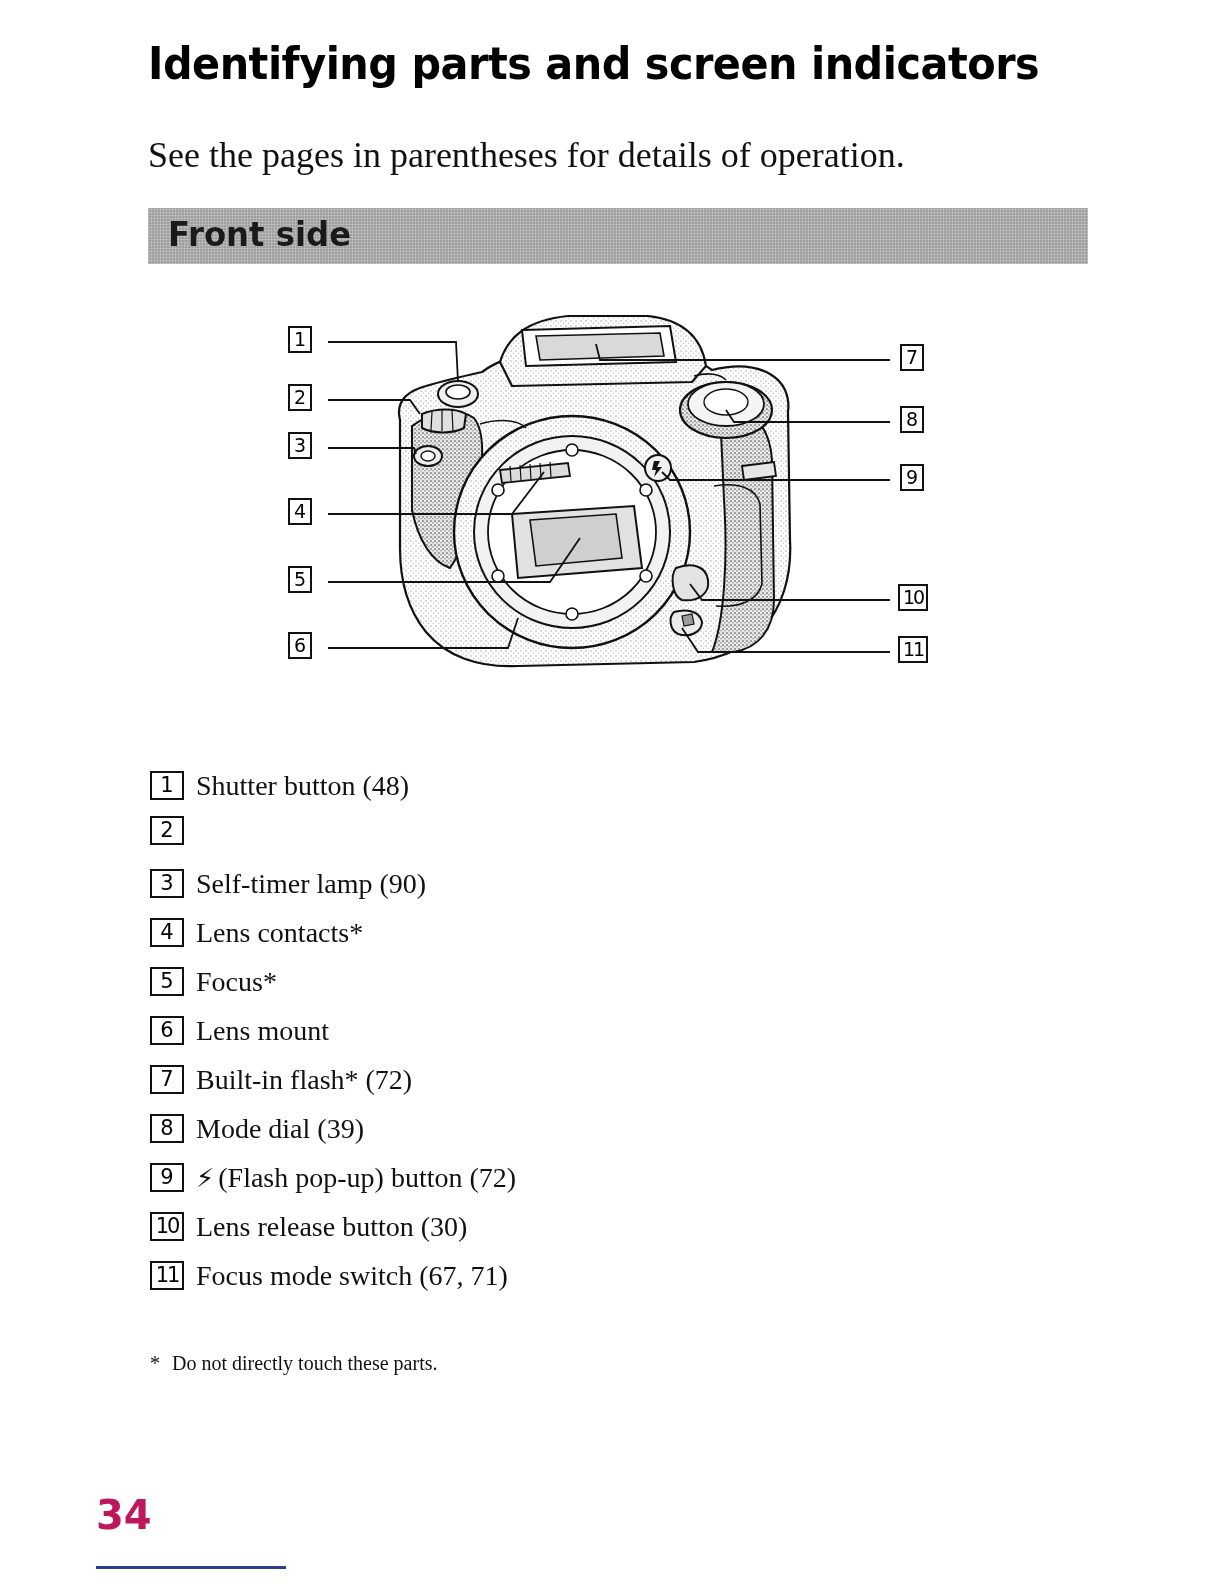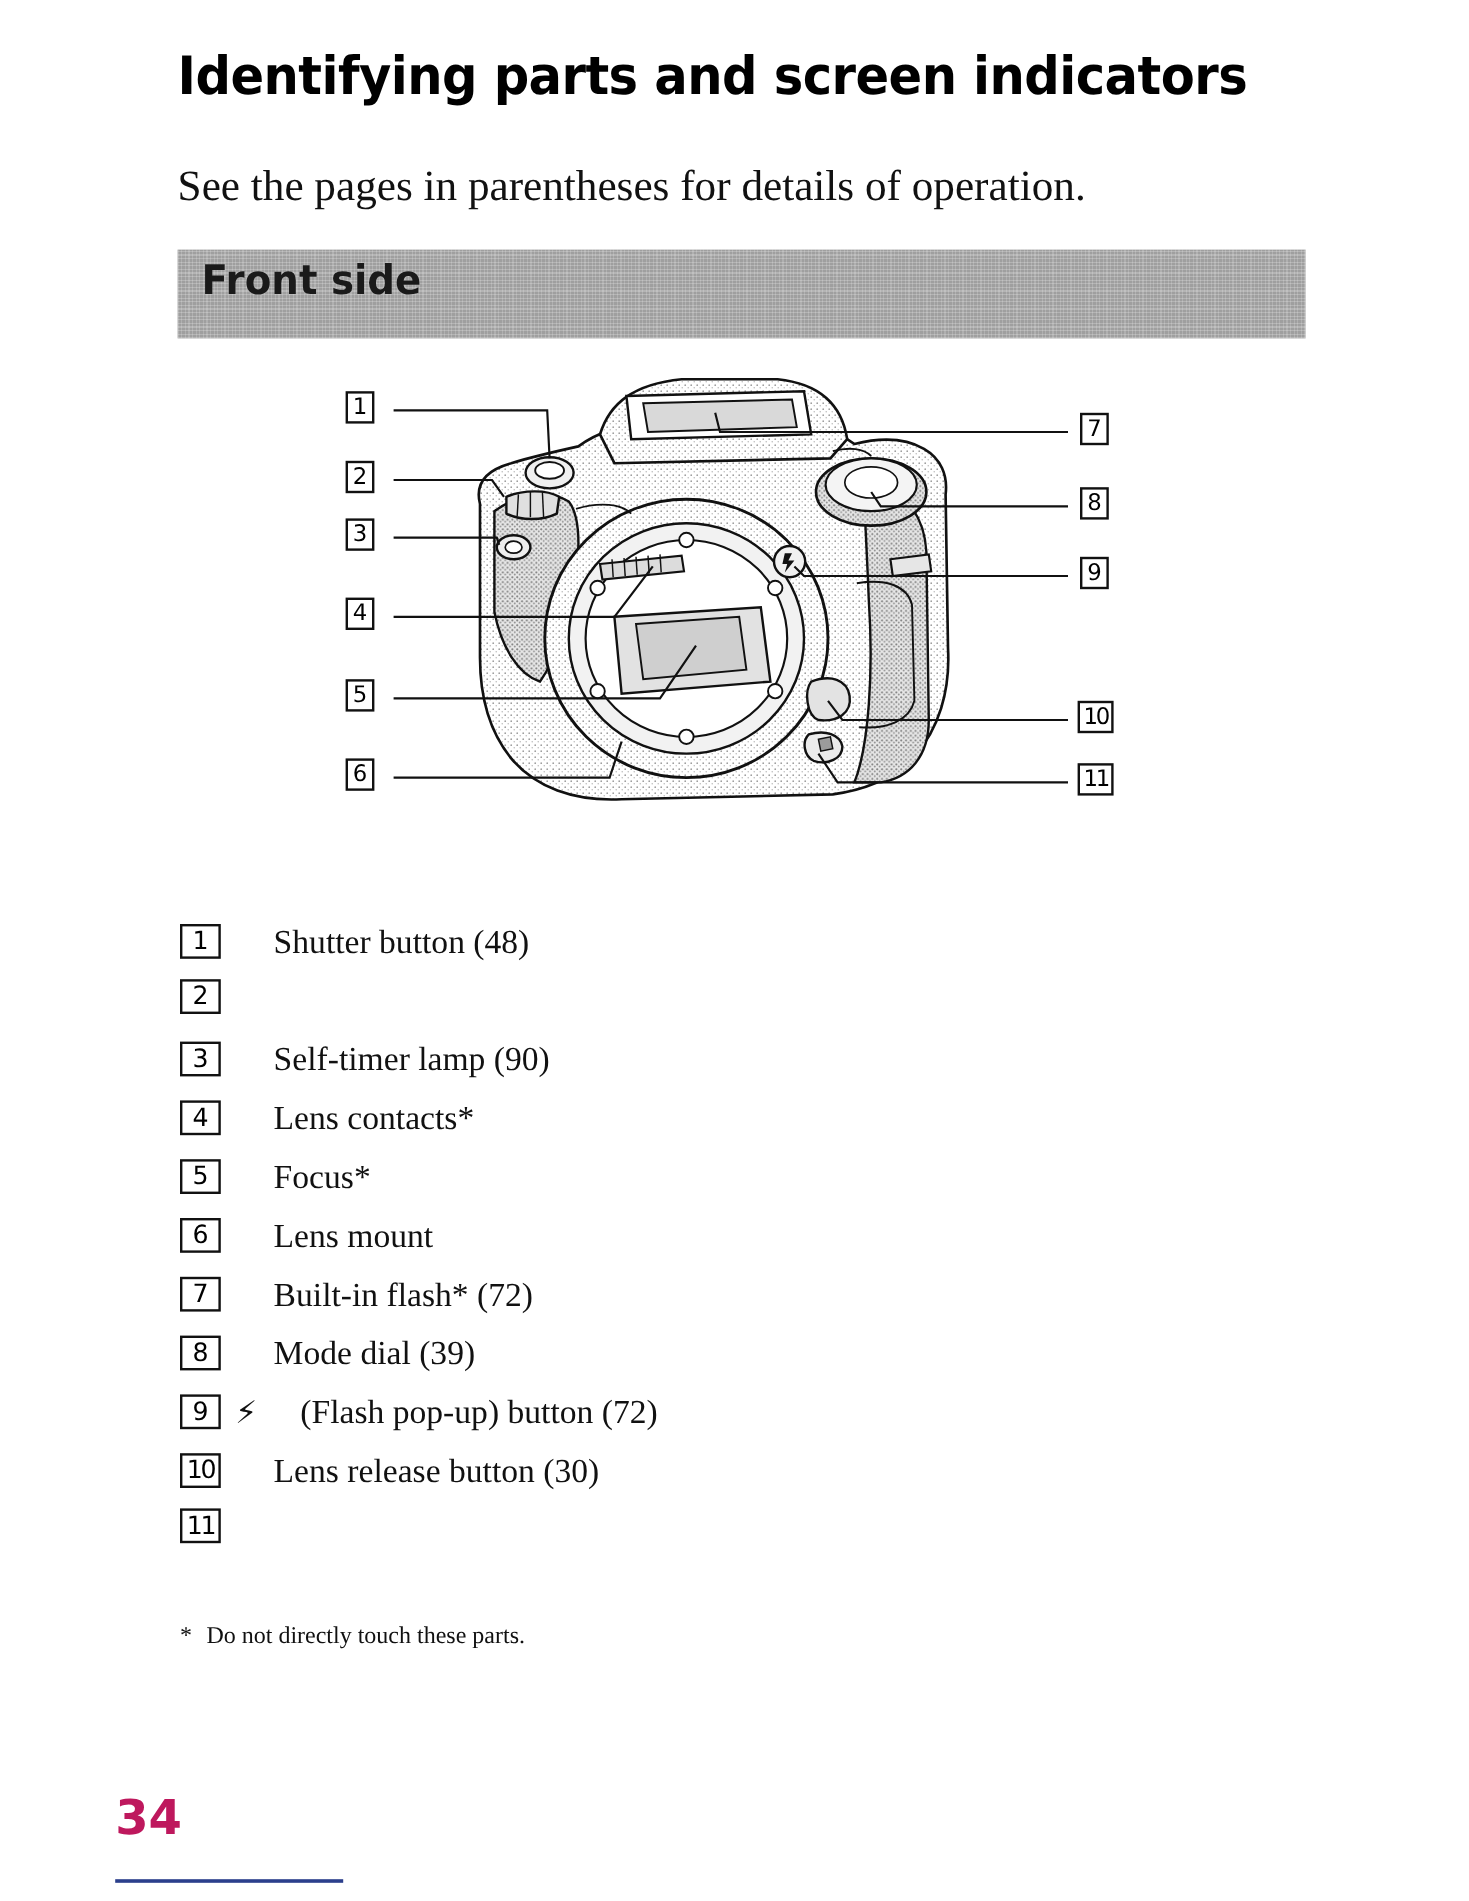--- a/index.html
+++ b/index.html
@@ -40,21 +40,21 @@
     top: 134px;
     font-size: 36px;
     color: #111;
     white-space: nowrap;
   }
   .section-band {
     position: absolute;
     left: 148px;
     top: 208px;
     width: 940px;
-    height: 74px;
+    height: 56px;
     background: #9f9f9f;
     background-image:
       repeating-linear-gradient(0deg, rgba(255,255,255,0.22) 0px, rgba(255,255,255,0.22) 1px, rgba(0,0,0,0) 1px, rgba(0,0,0,0) 3px),
       repeating-linear-gradient(90deg, rgba(255,255,255,0.18) 0px, rgba(255,255,255,0.18) 1px, rgba(0,0,0,0) 1px, rgba(0,0,0,0) 3px);
   }
   .section-band .band-label {
     position: absolute;
     left: 20px;
     top: 6px;
     font-family: "DejaVu Sans", sans-serif;
@@ -100,21 +100,20 @@
     color: #000;
     position: relative;
     top: -3px;
   }
   .legend-num.wide { letter-spacing: -2px; }
   .legend-text {
     font-family: "Liberation Serif", serif;
     font-size: 28px;
     color: #111;
     white-space: nowrap;
-    margin-left: 32px;
   }
   .flash-glyph {
     font-family: "DejaVu Sans", sans-serif;
     font-size: 26px;
     font-weight: bold;
     margin-right: 4px;
   }
   .footnote {
     position: absolute;
     left: 150px;
@@ -342,20 +341,21 @@
       <span class="legend-text">(Flash pop-up) button (72)</span>
     </div>
 
     <div class="legend-row">
       <span class="legend-num wide">10</span>
       <span class="legend-text">Lens release button (30)</span>
     </div>
 
     <div class="legend-row">
       <span class="legend-num wide">11</span>
+      <span class="legend-text">Focus mode switch (67, 71)</span>
     </div>
 
   </div>
 
   <div class="footnote">
     <span class="star">*</span><span>Do not directly touch these parts.</span>
   </div>
 
   <div class="page-number">34</div>
   <div class="bottom-rule"></div>

